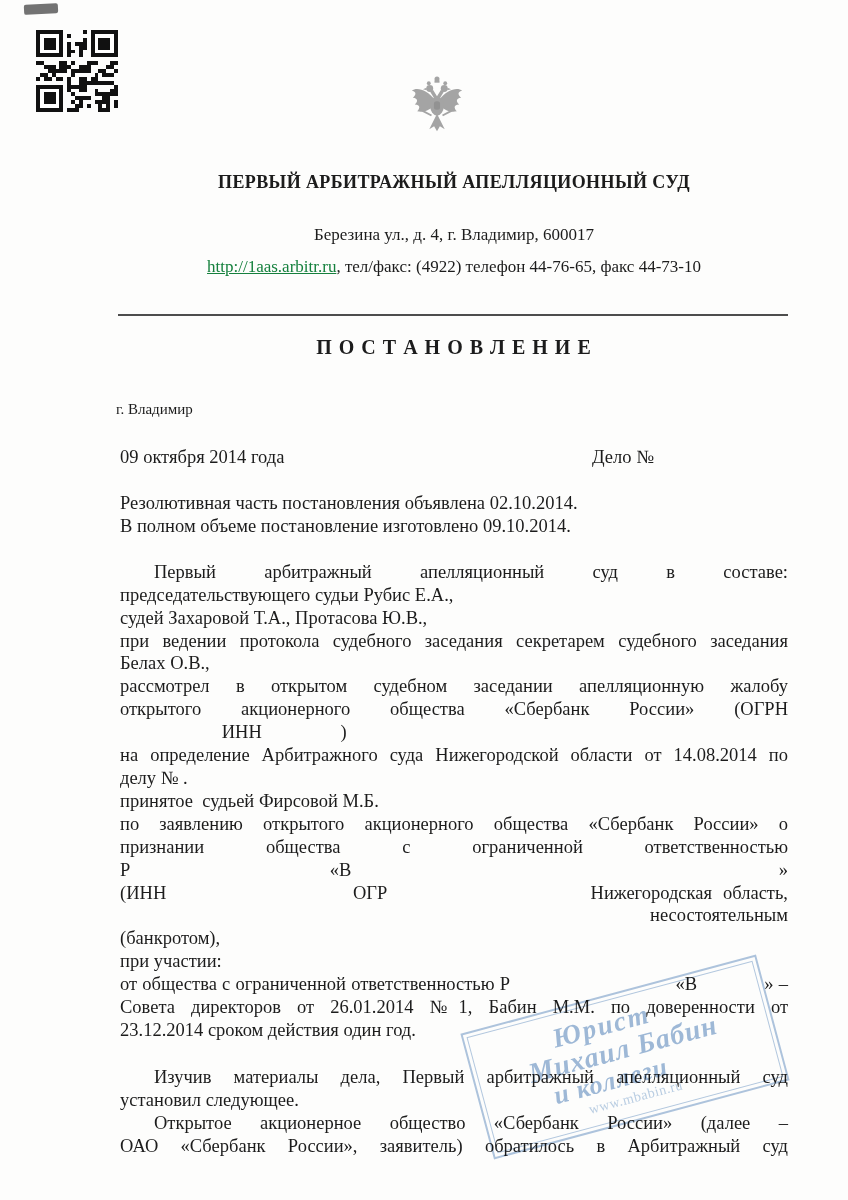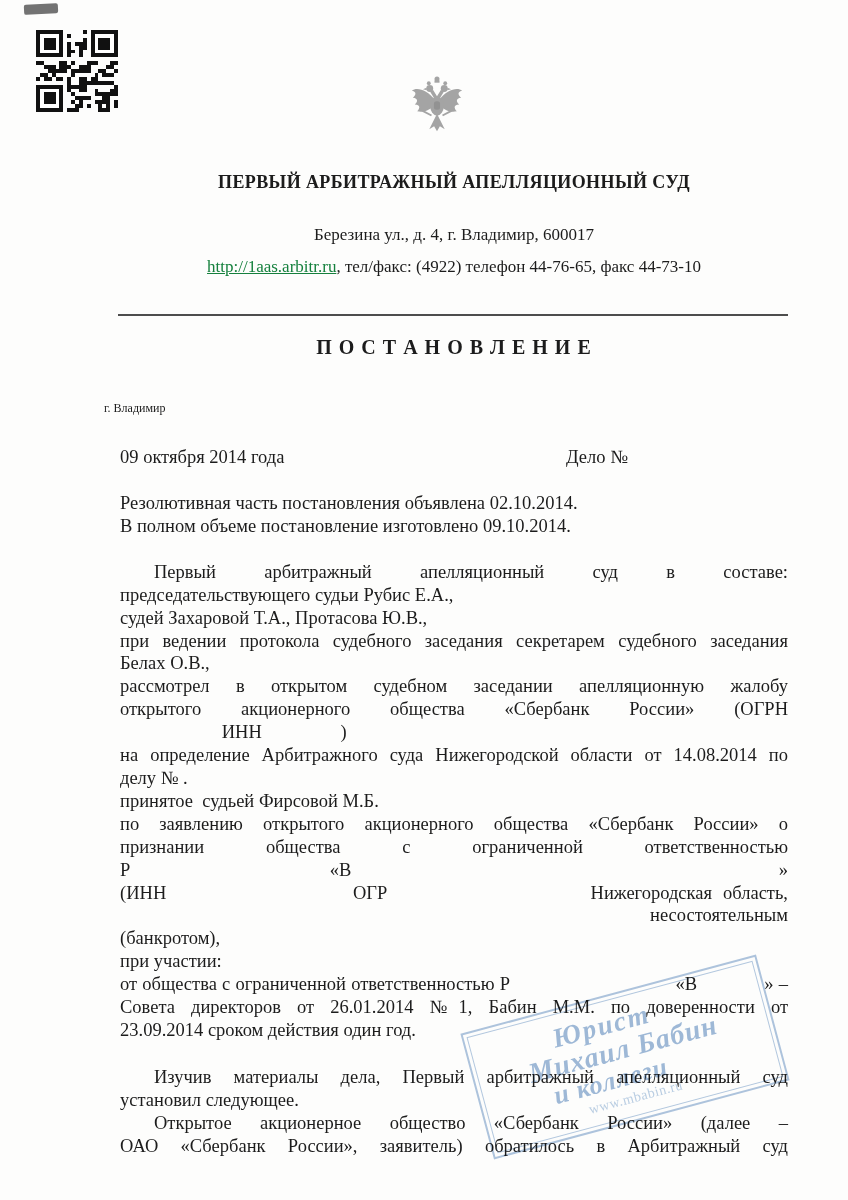--- a/index.html
+++ b/index.html
@@ -35,26 +35,26 @@
   .contact a{color:#15803d;text-decoration:underline;}
   .rule{
     position:absolute;left:118px;top:314px;width:670px;height:2px;
     background:#4d4d4d;
   }
   .doc-title{
     position:absolute;left:120px;top:336px;width:668px;
     text-align:center;font-weight:bold;font-size:20px;letter-spacing:1px;
   }
   .place{
-    position:absolute;left:104px;top:401px;font-size:12px;
+    position:absolute;left:116px;top:401px;font-size:15px;
   }
   .date-row{
     position:absolute;left:120px;top:447px;width:668px;font-size:18.5px;
   }
-  .date-row .case{position:absolute;left:446px;top:0;}
+  .date-row .case{position:absolute;left:472px;top:0;}
   .body{
     position:absolute;left:120px;top:492px;width:668px;
     font-size:18.5px;line-height:22.9px;
   }
   .line{white-space:pre-wrap;}
   .a-l{text-align:left;}
   .a-r{text-align:right;}
   .a-j{text-align:justify;text-align-last:justify;}
   .ind{text-indent:34px;}
   
@@ -288,21 +288,21 @@
       <div class="line a-l">делу № .</div>
       <div class="line a-l">принятое  судьей Фирсовой М.Б.</div>
       <div class="line a-j">по заявлению открытого акционерного общества «Сбербанк России» о</div>
       <div class="line a-j">признании общества с ограниченной ответственностью Р&nbsp;&nbsp;&nbsp;&nbsp;&nbsp;&nbsp;&nbsp;&nbsp;&nbsp;&nbsp;&nbsp;&nbsp;&nbsp;&nbsp;«В&nbsp;&nbsp;&nbsp;&nbsp;&nbsp;&nbsp;&nbsp;&nbsp;&nbsp;&nbsp;&nbsp;&nbsp;&nbsp;&nbsp;&nbsp;&nbsp;&nbsp;&nbsp;&nbsp;&nbsp;&nbsp;&nbsp;&nbsp;&nbsp;&nbsp;&nbsp;&nbsp;&nbsp;&nbsp;&nbsp;»</div>
       <div class="line a-j">(ИНН&nbsp;&nbsp;&nbsp;&nbsp;&nbsp;&nbsp;&nbsp;&nbsp;&nbsp;&nbsp;&nbsp;&nbsp;&nbsp;&nbsp;&nbsp;&nbsp;&nbsp;&nbsp;&nbsp;&nbsp;&nbsp;&nbsp;&nbsp;&nbsp;&nbsp;&nbsp;&nbsp;&nbsp;&nbsp;&nbsp;&nbsp;&nbsp;&nbsp;&nbsp;ОГР&nbsp;&nbsp;&nbsp;&nbsp;&nbsp;&nbsp;&nbsp;&nbsp;&nbsp;&nbsp;&nbsp;&nbsp;&nbsp;&nbsp;&nbsp;&nbsp;&nbsp;&nbsp;&nbsp;&nbsp;&nbsp;&nbsp;&nbsp;&nbsp;&nbsp;&nbsp;&nbsp;&nbsp;&nbsp;&nbsp;&nbsp;&nbsp;&nbsp;&nbsp;&nbsp;&nbsp;&nbsp;Нижегородская&nbsp;&nbsp;область,</div>
       <div class="line a-r">несостоятельным</div>
       <div class="line a-l">(банкротом),</div>
       <div class="line a-l">при участии:</div>
       <div class="line a-j">от общества с ограниченной ответственностью Р&nbsp;&nbsp;&nbsp;&nbsp;&nbsp;&nbsp;&nbsp;&nbsp;&nbsp;&nbsp;&nbsp;&nbsp;&nbsp;&nbsp;&nbsp;&nbsp;&nbsp;&nbsp;&nbsp;&nbsp;&nbsp;&nbsp;&nbsp;&nbsp;&nbsp;&nbsp;&nbsp;&nbsp;&nbsp;&nbsp;&nbsp;&nbsp;«В&nbsp;&nbsp;&nbsp;&nbsp;&nbsp;&nbsp;&nbsp;&nbsp;&nbsp;&nbsp;&nbsp;&nbsp;&nbsp;» –</div>
       <div class="line a-j">Совета директоров от 26.01.2014 №1, Бабин М.М. по доверенности от</div>
-      <div class="line a-l">23.09.2014 сроком действия один год.</div>
+      <div class="line a-l">23.12.2014 сроком действия один год.</div>
       <div style="height: 24px;"></div>
       <div class="line a-j ind">Изучив материалы дела, Первый арбитражный апелляционный суд</div>
       <div class="line a-l">установил следующее.</div>
       <div class="line a-j ind">Открытое акционерное общество «Сбербанк России» (далее –</div>
       <div class="line a-j">ОАО «Сбербанк России», заявитель) обратилось в Арбитражный суд</div>
     </div>
 
   <div class="stamp">
     <div class="stamp-frame"></div>
     <div class="stamp-text">

